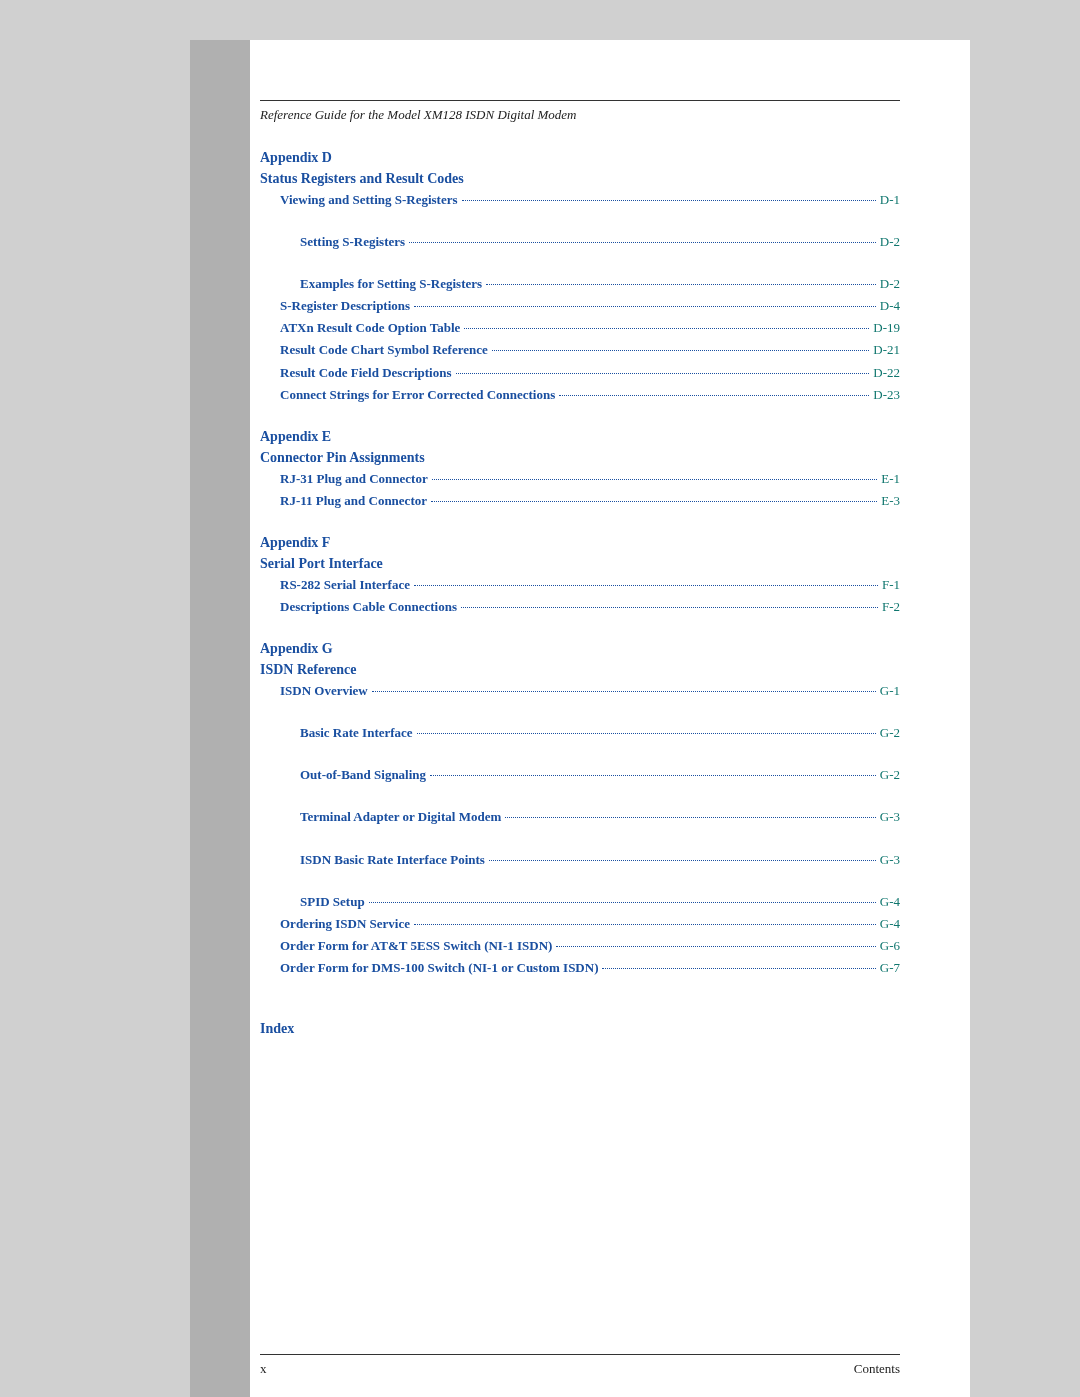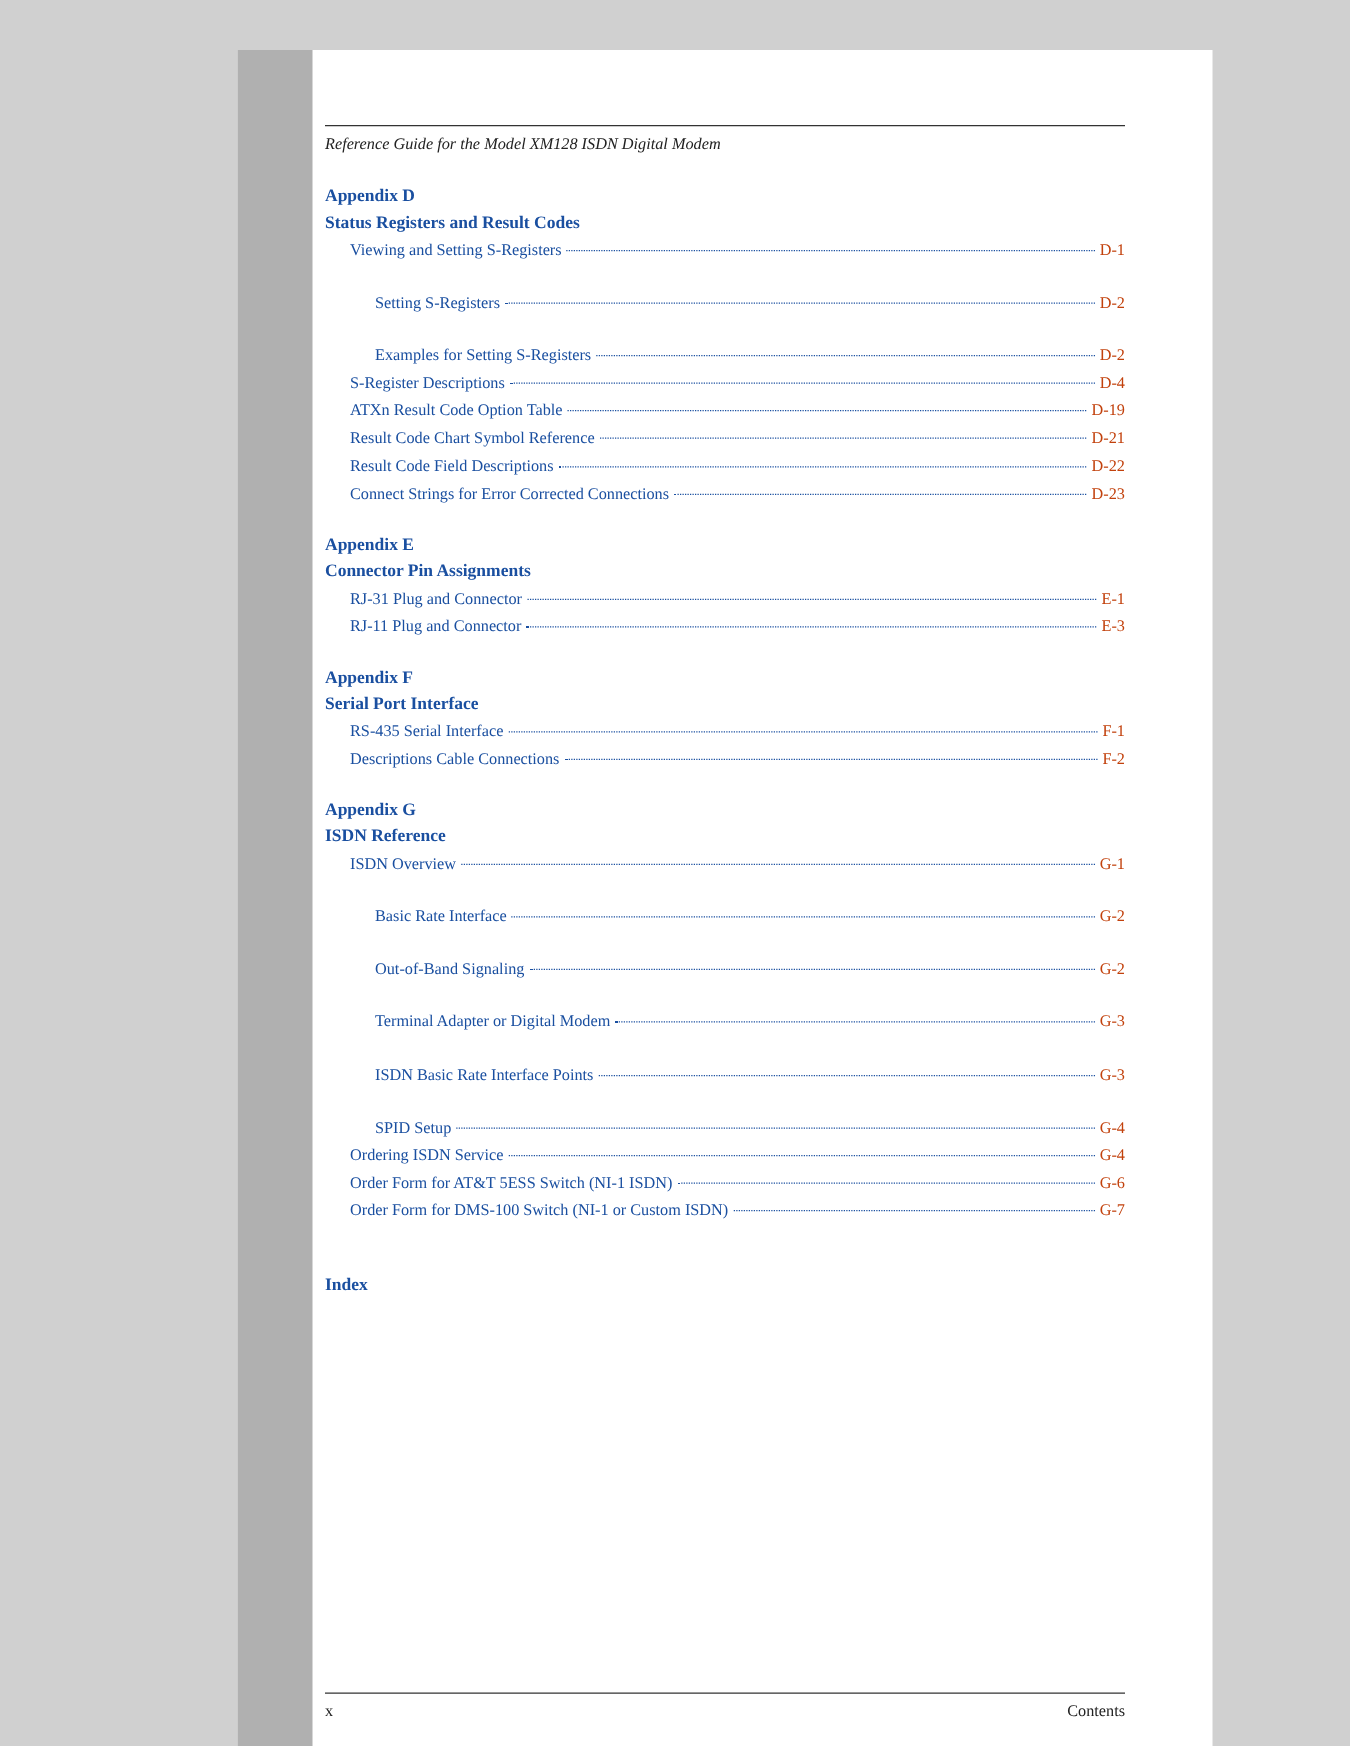--- a/index.html
+++ b/index.html
@@ -76,34 +76,35 @@
     }
 
     .toc-entry.level2 {
       padding-left: 40px;
       margin-top: 20px;
     }
 
     .toc-label {
       white-space: nowrap;
       color: #1a4fa0;
+      font-weight: bold;
     }
 
     .toc-dots {
       flex: 1;
       border-bottom: 1px dotted #1a4fa0;
       margin: 0 4px;
       position: relative;
       top: -3px;
       min-width: 20px;
     }
 
     .toc-page {
       white-space: nowrap;
-      color: #c2410c;
+      color: #0f766e;
     }
 
     .index-heading {
       font-size: 14px;
       font-weight: bold;
       color: #1a4fa0;
       margin-top: 22px;
       margin-bottom: 16px;
     }
 
@@ -180,21 +181,21 @@
           </div>
           <div class="toc-entry level1">
             <span class="toc-label">RJ-11 Plug and Connector</span>
             <span class="toc-dots"></span>
             <span class="toc-page">E-3</span>
           </div>
         </div>
         <div class="appendix-section">
           <div class="appendix-heading">Appendix F<br>Serial Port Interface</div>
           <div class="toc-entry level1">
-            <span class="toc-label">RS-435 Serial Interface</span>
+            <span class="toc-label">RS-282 Serial Interface</span>
             <span class="toc-dots"></span>
             <span class="toc-page">F-1</span>
           </div>
           <div class="toc-entry level1">
             <span class="toc-label">Descriptions Cable Connections</span>
             <span class="toc-dots"></span>
             <span class="toc-page">F-2</span>
           </div>
         </div>
         <div class="appendix-section">

